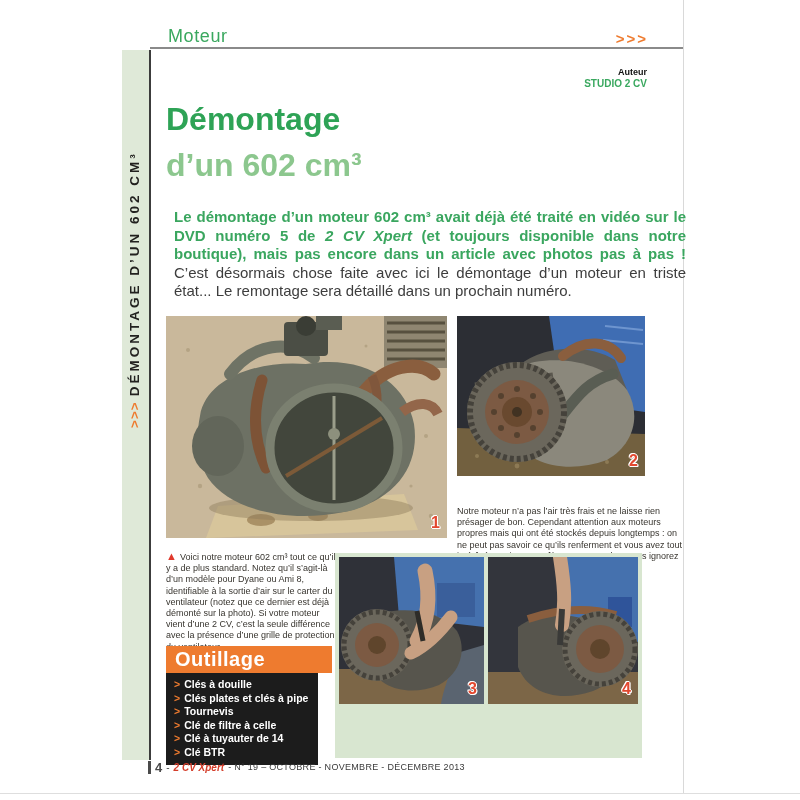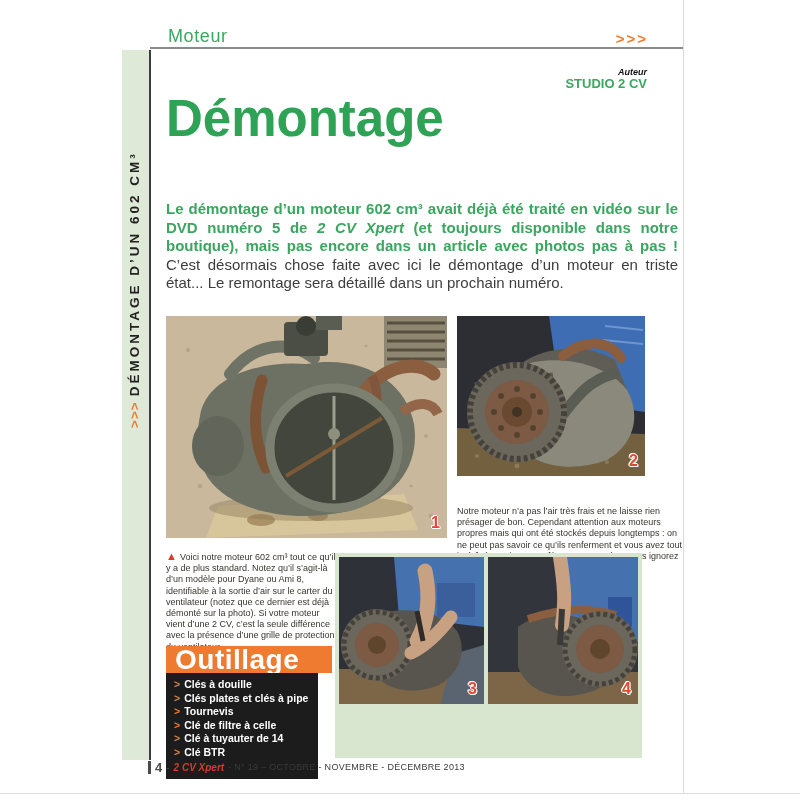--- a/index.html
+++ b/index.html
@@ -7,34 +7,34 @@
 
   
   .edge-right{position:absolute;left:683px;top:0;width:1px;height:794px;background:#d9d9d9;}
   .edge-bottom{position:absolute;left:0;top:793px;width:800px;height:1px;background:#dedede;}
   .rule-top{position:absolute;left:150px;top:47px;width:533px;height:2px;background:#8a8a8a;}
 
   
   .section-label{position:absolute;left:168px;top:26px;font-size:18px;font-weight:normal;letter-spacing:.6px;color:#3aa85f;}
   .header-arrows{position:absolute;right:152px;top:30px;font-size:15px;font-weight:bold;letter-spacing:2px;color:#ee7b2f;}
   .author{position:absolute;right:153px;top:67px;text-align:right;line-height:11px;}
-  .author-label{font-size:9px;font-weight:bold;color:#111;font-style:italic;}
-  .author-name{font-size:13px;font-weight:bold;color:#3aa85f;}
+  .author-label{font-size:9px;font-weight:bold;color:#111;}
+  .author-name{font-size:10px;font-weight:bold;color:#3aa85f;}
 
   
   .sidebar-band{position:absolute;left:122px;top:50px;width:27px;height:710px;background:#dfe9d8;}
   .sidebar-line{position:absolute;left:149px;top:50px;width:2px;height:710px;background:#3c3c3c;}
   .sidebar-label{position:absolute;left:127px;top:428px;transform:rotate(-90deg);transform-origin:0 0;white-space:nowrap;font-size:13.5px;font-weight:bold;letter-spacing:3px;color:#22211f;}
   .side-arrows{color:#ee7b2f;margin-right:5px;letter-spacing:1px;}
 
   
-  .title{position:absolute;left:166px;top:96px;margin:0;font-size:51px;line-height:46px;font-weight:bold;letter-spacing:0;}
+  .title{position:absolute;left:166px;top:96px;margin:0;font-size:32px;line-height:46px;font-weight:bold;letter-spacing:0;}
   .title .t1{color:#2ea356;}
   .title .t2{color:#8cc78e;}
-  .intro{position:absolute;left:166px;top:200px;width:512px;margin:0;font-size:15px;line-height:18.6px;text-align:justify;}
+  .intro{position:absolute;left:166px;top:200px;width:512px;margin:8px;font-size:15px;line-height:18.6px;text-align:justify;}
   .lead{font-weight:bold;color:#3aa65f;}
   .lead.italic{font-style:italic;}
   .intro .body-text{font-weight:normal;color:#3d3d3d;}
 
   
   figure{margin:0;padding:0;position:absolute;}
   .photo1{left:166px;top:316px;width:281px;height:222px;}
   .photo2{left:457px;top:316px;width:188px;height:160px;}
   .photo3{left:339px;top:557px;width:145px;height:147px;}
   .photo4{left:488px;top:557px;width:150px;height:147px;}
@@ -43,22 +43,22 @@
     text-shadow:1px 0 0 #fff,-1px 0 0 #fff,0 1px 0 #fff,0 -1px 0 #fff,1px 1px 0 #fff,-1px -1px 0 #fff;}
 
   
   .caption{font-size:9px;line-height:11.2px;color:#38352f;}
   .caption2{position:absolute;left:457px;top:506px;width:228px;}
   .caption1{position:absolute;left:166px;top:551px;width:172px;}
   .tri{color:#e0392c;font-size:11px;margin-right:3px;}
 
   
   .toolbox-head{position:absolute;left:166px;top:646px;width:166px;height:27px;background:#ee7b2f;color:#fff;
-    font-size:28px;font-weight:bold;letter-spacing:.5px;line-height:27px;padding-left:9px;box-sizing:border-box;}
-  .toolbox-body{position:absolute;left:166px;top:673px;width:152px;height:106px;background:#1c1c1c;box-sizing:border-box;
+    font-size:20px;font-weight:bold;letter-spacing:.5px;line-height:27px;padding-left:9px;box-sizing:border-box;}
+  .toolbox-body{position:absolute;left:166px;top:673px;width:152px;height:92px;background:#1c1c1c;box-sizing:border-box;
     padding:5px 8px;margin:0;list-style:none;}
   .toolbox-body li{font-size:10.5px;font-weight:bold;color:#fff;line-height:13.5px;white-space:nowrap;}
   .chev{color:#ee7b2f;margin-right:4px;}
 
   
   .panel{position:absolute;left:335px;top:553px;width:307px;height:205px;background:#d8e6d0;}
   .caption34{position:absolute;left:340px;top:709px;width:298px;text-align:center;}
 
   
   .footer{position:absolute;left:148px;top:759px;height:16px;display:flex;align-items:center;gap:4px;}
@@ -86,20 +86,21 @@
   </div>
 
   <div class="sidebar-band"></div>
   <div class="sidebar-line"></div>
   <div class="sidebar-label">
     <span class="side-arrows">&gt;&gt;&gt;</span><span>DÉMONTAGE D’UN 602 CM³</span>
   </div>
 
   <h1 class="title">
     <span class="t1">Démontage</span><br>
+    <span class="t2">d’un 602 cm³</span>
   </h1>
 
   <p class="intro"><span class="lead">Le démontage d’un moteur 602 cm³ avait déjà été traité en vidéo sur le DVD numéro 5 de </span><span class="lead italic">2 CV Xpert</span><span class="lead"> (et toujours disponible dans notre boutique), mais pas encore dans un article avec photos pas à pas ! </span><span class="body-text">C’est désormais chose faite avec ici le démontage d’un moteur en triste état... Le remontage sera détaillé dans un prochain numéro.</span></p>
 
   <figure class="photo1">
     <svg viewBox="0 0 281 222" width="281" height="222">
       <rect width="281" height="222" fill="#c9b89b"></rect>
       <g fill="#a08f6e" opacity="0.5">
         <circle cx="22" cy="34" r="2"></circle>
           <circle cx="50" cy="86" r="1.6"></circle>

